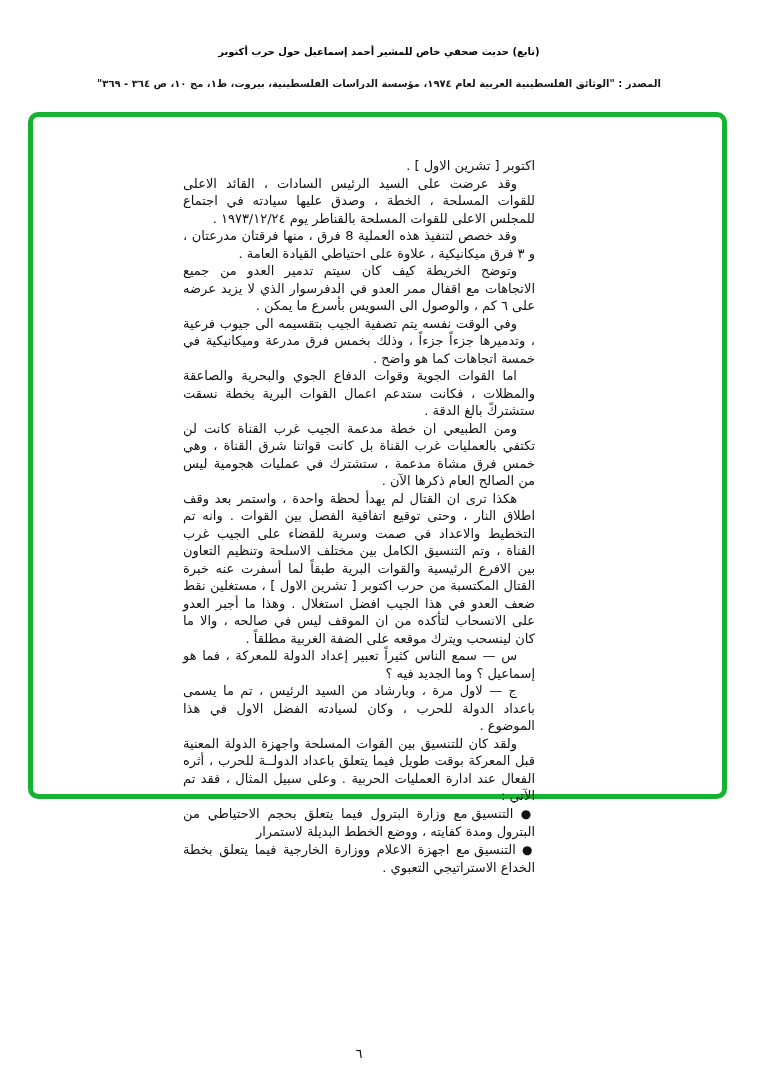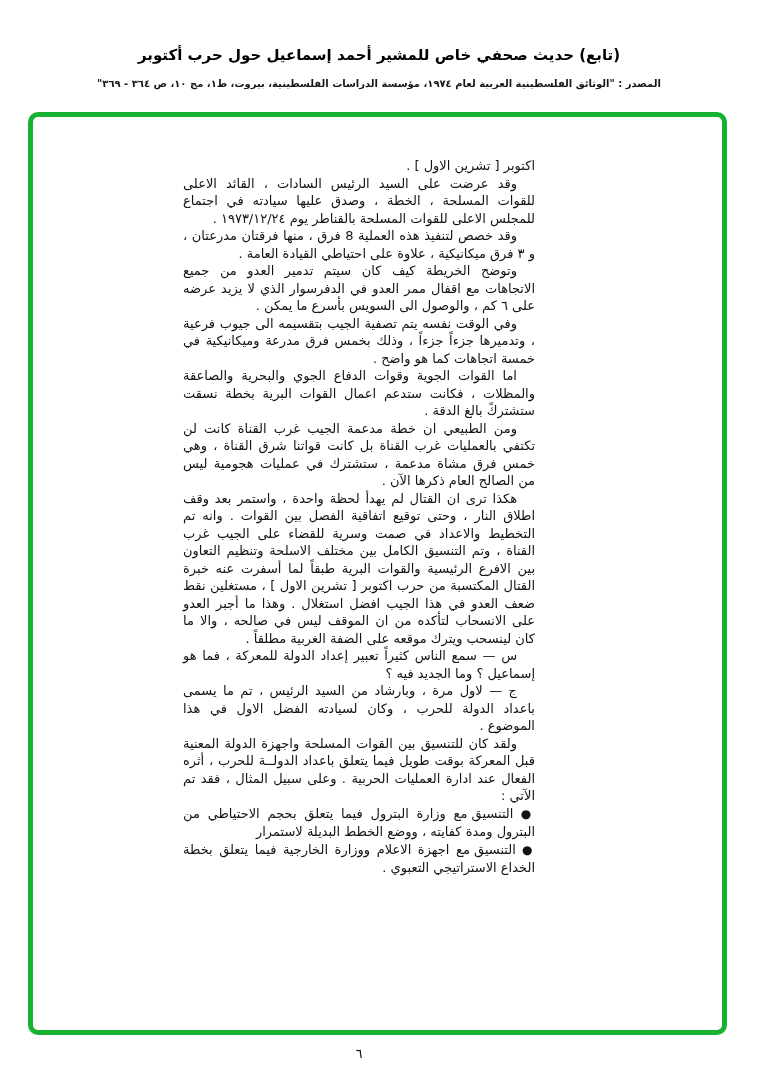--- a/index.html
+++ b/index.html
@@ -15,42 +15,42 @@
     background: #ffffff;
     overflow: hidden;
   }
   .header-title {
     position: absolute;
     top: 46px;
     left: 0;
     right: 0;
     text-align: center;
     direction: rtl;
-    font-size: 15px;
+    font-size: 10px;
     font-weight: bold;
     color: #000000;
     letter-spacing: 0.2px;
   }
   .header-source {
     position: absolute;
     top: 78px;
     left: 0;
     right: 0;
     text-align: center;
     direction: rtl;
     font-size: 10px;
     font-weight: bold;
     color: #171717;
   }
   .green-frame {
     position: absolute;
     left: 28px;
     top: 112px;
     width: 699px;
-    height: 923px;
+    height: 687px;
     box-sizing: border-box;
     border: 5px solid #18b232;
     border-radius: 10px;
     background: #ffffff;
   }
   .text-column {
     position: absolute;
     top: 40px;
     left: 150px;
     width: 352px;

